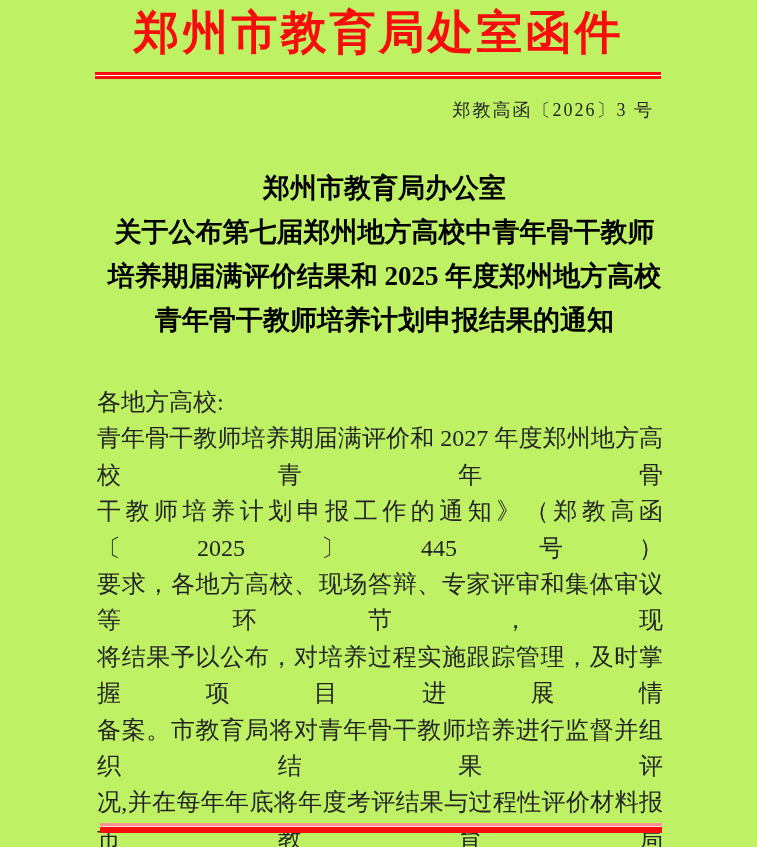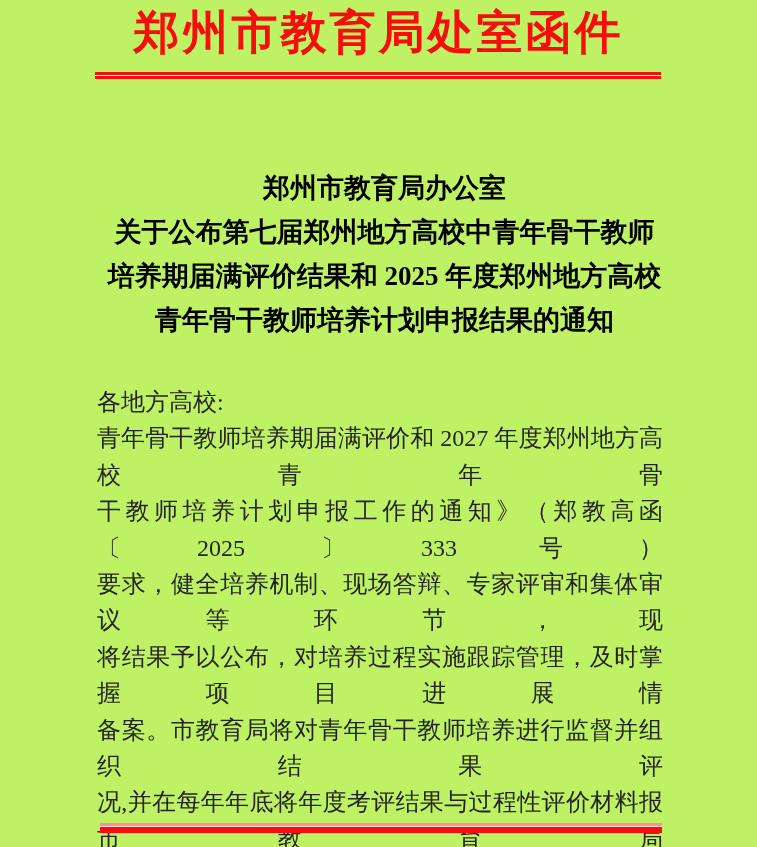--- a/index.html
+++ b/index.html
@@ -101,34 +101,35 @@
 </style>
 </head>
 <body>
 
 <div class="page">
 
   <div class="banner-title">郑州市教育局处室函件</div>
 
   <div class="rule-top"></div>
 
+  <div class="doc-number">郑教高函〔2026〕3 号</div>
 
   <div class="notice-title">
     <div class="title-line">郑州市教育局办公室</div>
     <div class="title-line">关于公布第七届郑州地方高校中青年骨干教师</div>
     <div class="title-line">培养期届满评价结果和 2025 年度郑州地方高校</div>
     <div class="title-line">青年骨干教师培养计划申报结果的通知</div>
   </div>
 
   <div class="notice-body">
     <div class="body-line">各地方高校:</div>
 
     <div class="body-line fill">青年骨干教师培养期届满评价和 2027 年度郑州地方高校青年骨</div>
-    <div class="body-line fill">干教师培养计划申报工作的通知》（郑教高函〔2025〕333 号）</div>
-    <div class="body-line fill">要求，健全培养机制、现场答辩、专家评审和集体审议等环节，现</div>
+    <div class="body-line fill">干教师培养计划申报工作的通知》（郑教高函〔2025〕445 号）</div>
+    <div class="body-line fill">要求，各地方高校、现场答辩、专家评审和集体审议等环节，现</div>
 
     <div class="body-line fill">将结果予以公布，对培养过程实施跟踪管理，及时掌握项目进展情</div>
     <div class="body-line fill">备案。市教育局将对青年骨干教师培养进行监督并组织结果评</div>
     <div class="body-line fill">况,并在每年年底将年度考评结果与过程性评价材料报市教育局</div>
     <div class="body-line">价。</div>
   </div>
 
   <div class="rule-bottom"></div>
 
 </div>

